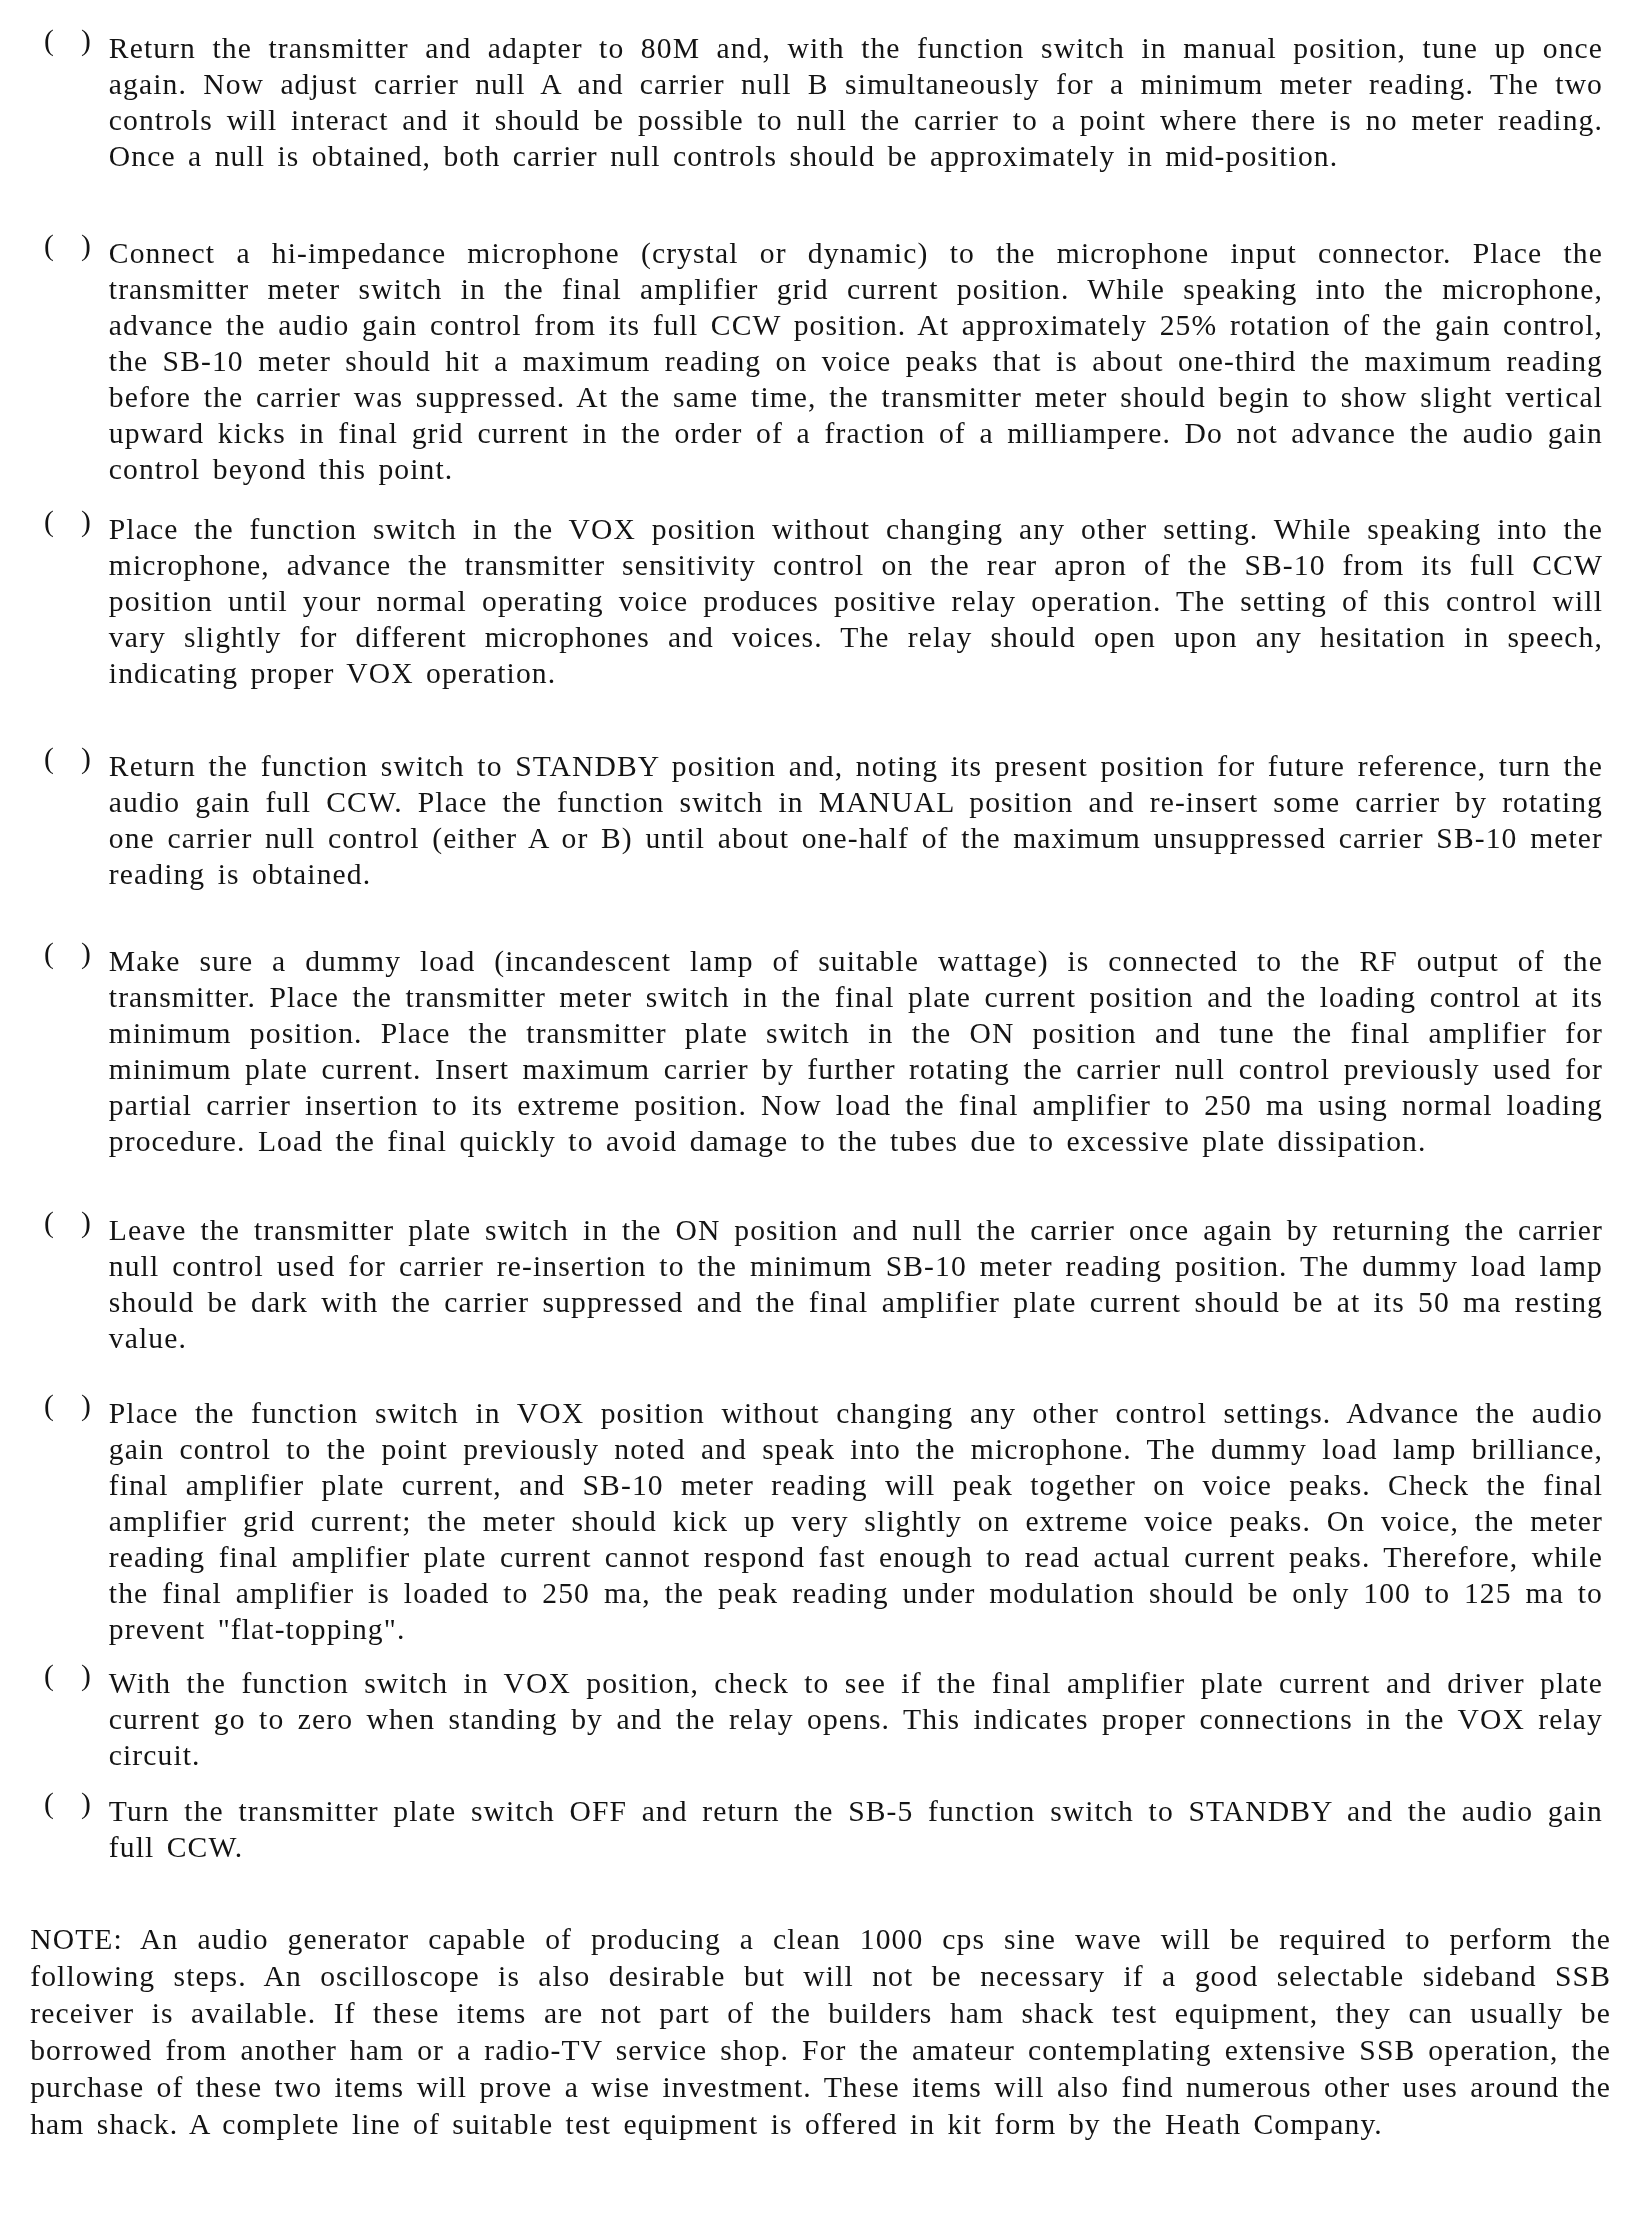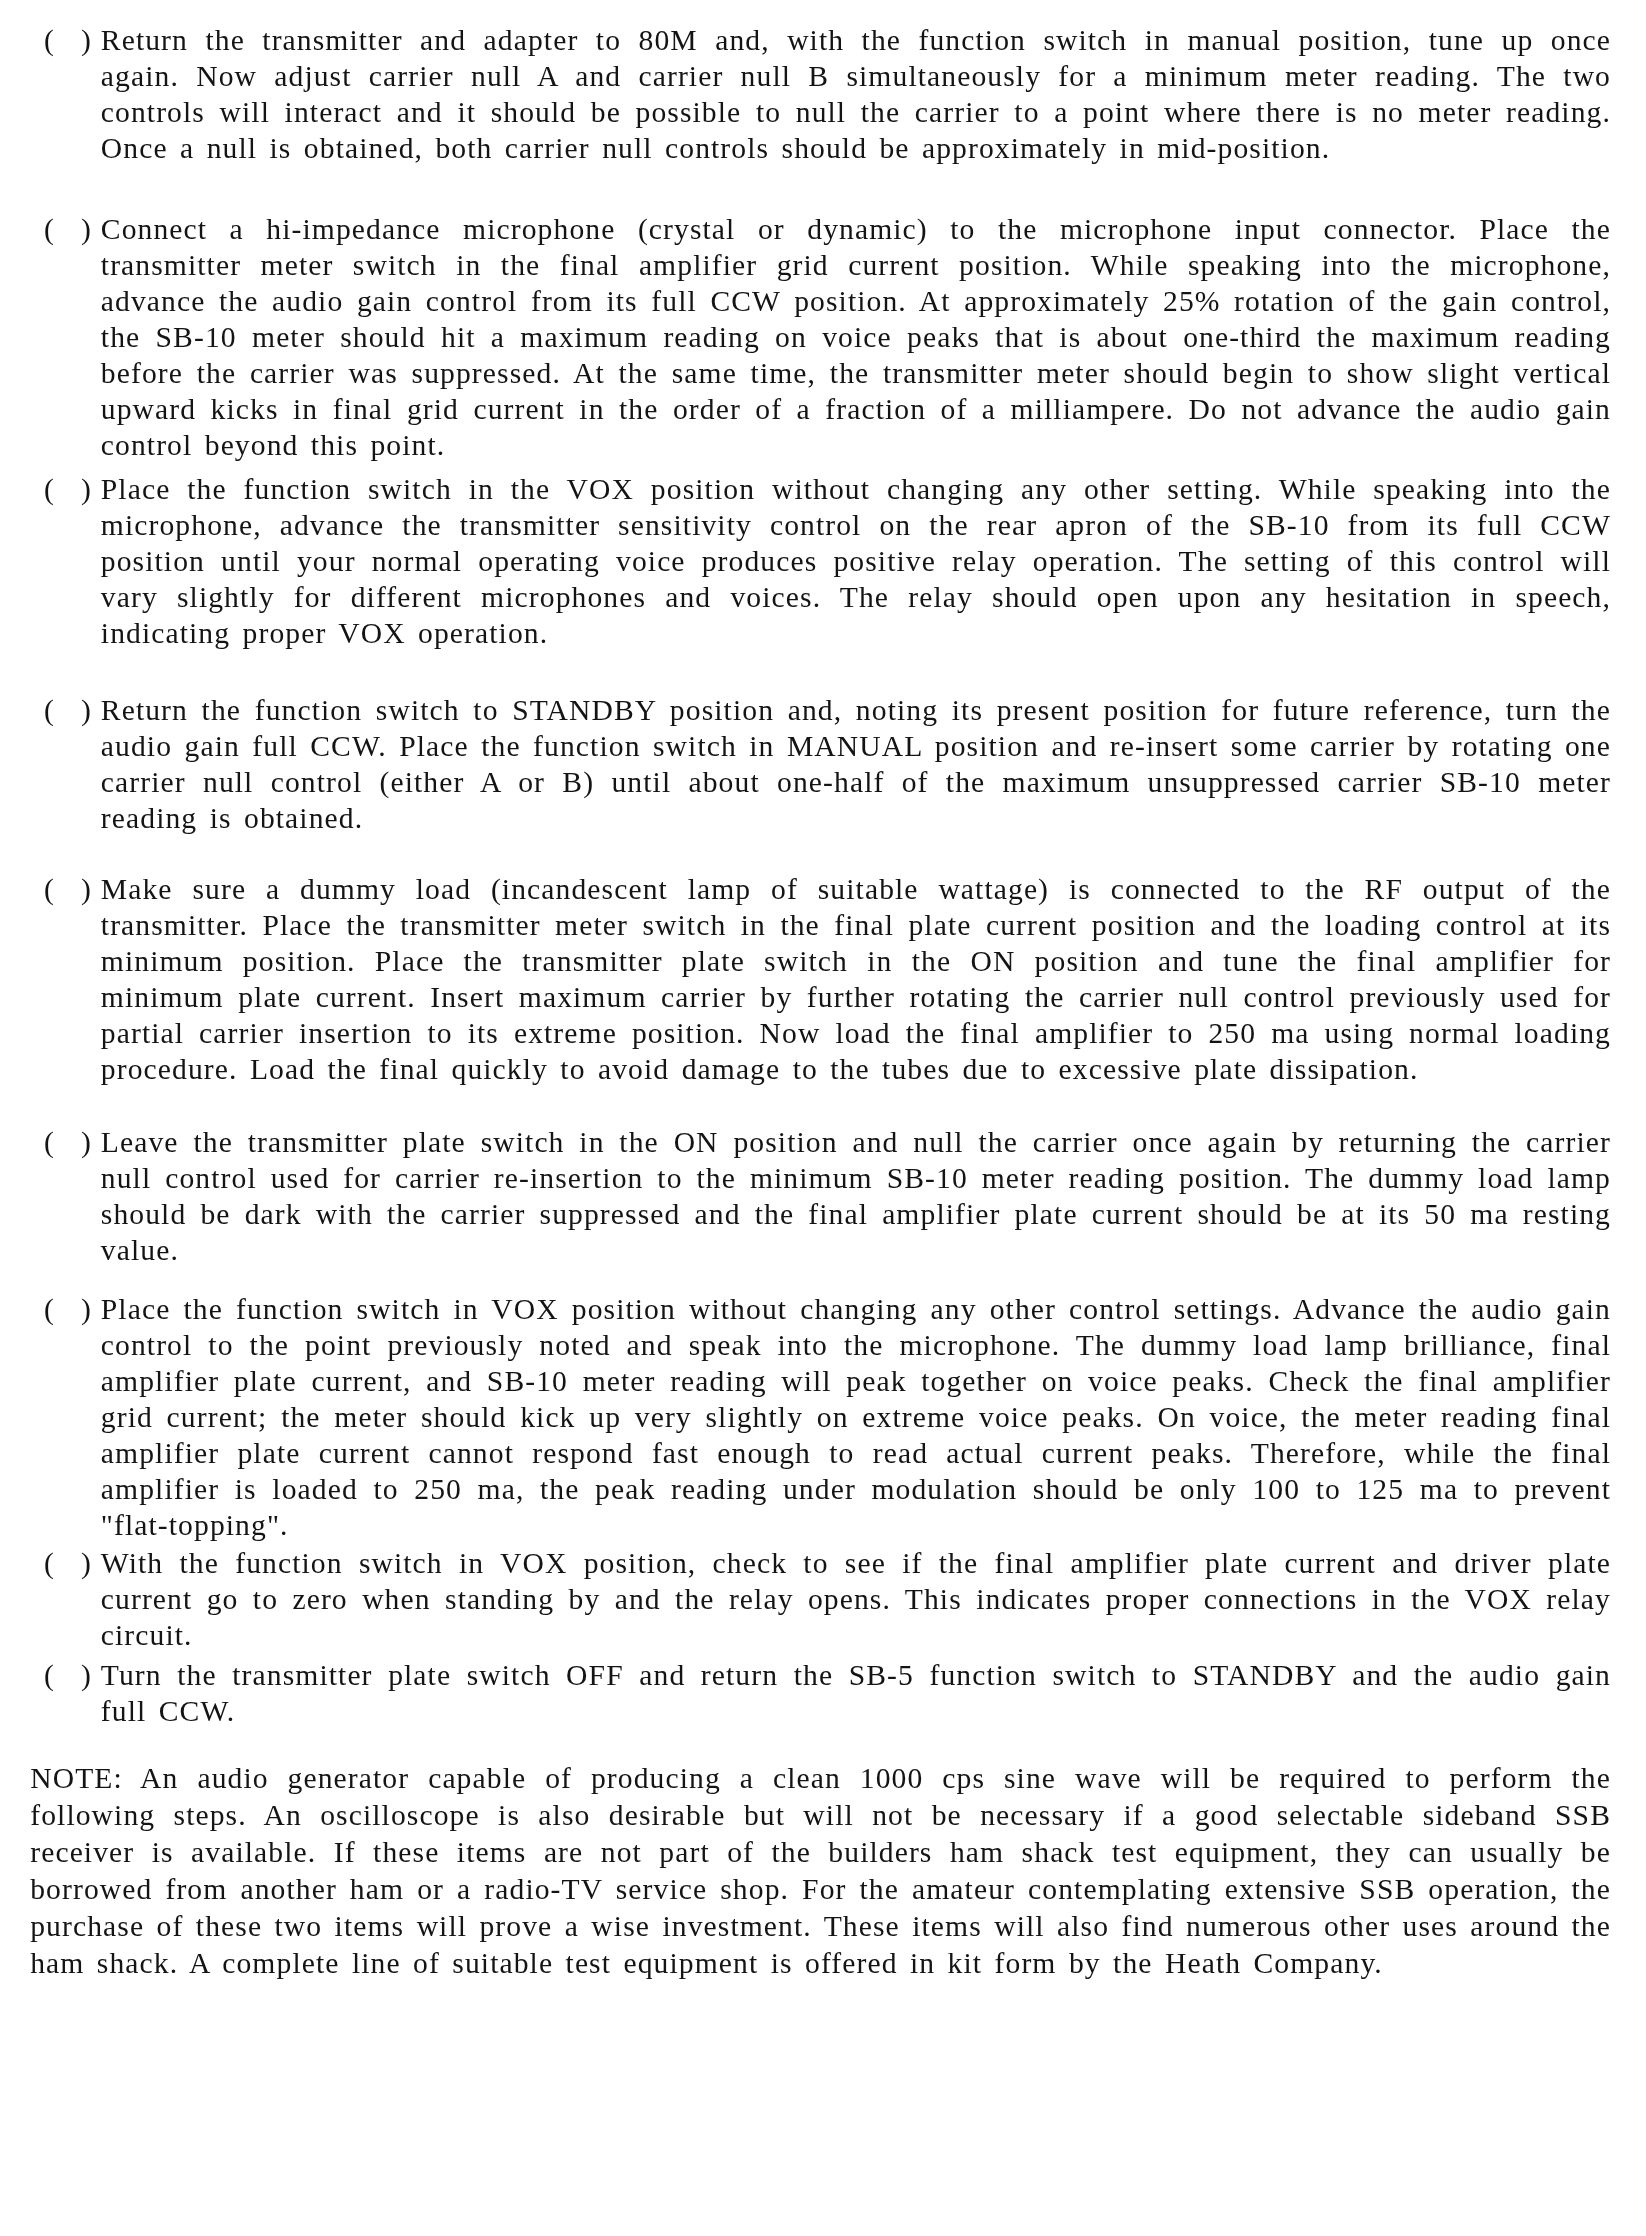--- a/index.html
+++ b/index.html
@@ -25,39 +25,39 @@
   }
   .cb {
     flex: 0 0 49px;
     font-size: 29.6px;
     line-height: 36px;
     letter-spacing: 9.9px;
     white-space: nowrap;
   }
   .txt {
     flex: 1 1 auto;
-    margin: 0;
+    margin: 8px;
     font-size: 29.6px;
     line-height: 36px;
     letter-spacing: 1.1px;
     word-spacing: 3.9px;
     text-align: justify;
   }
   
   .m0  { margin-top: 0; }
   .m46 { margin-top: 45px; }
   .m8  { margin-top: 7.9px; }
   .m42 { margin-top: 41px; }
   .m36 { margin-top: 35px; }
   .m38 { margin-top: 37px; }
   .m24 { margin-top: 23.6px; }
   .m2  { margin-top: 2px; }
   .m4  { margin-top: 3.9px; }
   .note {
-    margin: 31px 0 0 -13.8px;
+    margin: 48px 0 0 -13.8px;
     font-size: 29.6px;
     line-height: 37px;
     letter-spacing: 1.1px;
     word-spacing: 3.9px;
     text-align: justify;
   }
   .pagenum {
     margin: 11.8px 0 0 -7.9px;
     font-size: 30.5px;
     line-height: 36px;

